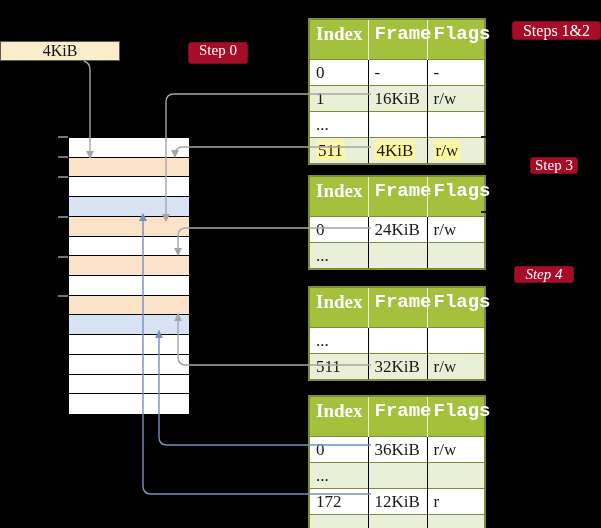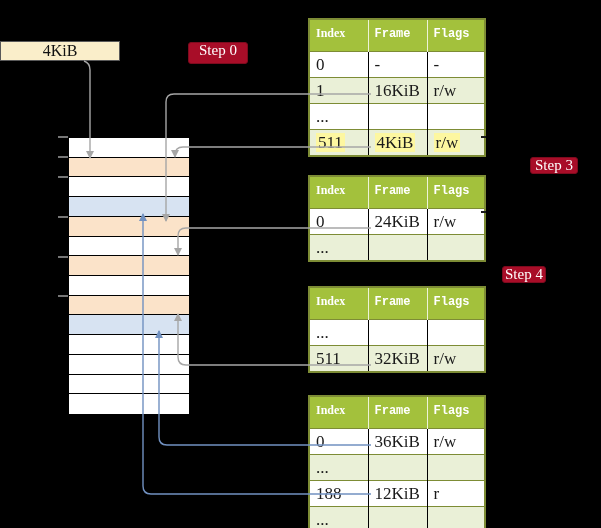--- a/index.html
+++ b/index.html
@@ -17,27 +17,27 @@
   
   .kibbox{position:absolute;left:0px;top:41px;width:120px;height:20px;
           background:#faeeca;border:1px solid #595959;box-sizing:border-box;
           text-align:center;line-height:18px;font-size:16px;color:#111;}
   
   .badge{position:absolute;background:#a80d28;border:1px solid #7e0a1e;border-radius:3px;
          color:#fff;font-size:15px;text-align:center;box-sizing:border-box;}
   .b0{left:188px;top:42px;width:60px;height:22px;line-height:15px;}
   .b12{left:512px;top:21px;width:89px;height:19px;line-height:17px;font-size:16px;}
   .b3{left:530px;top:157px;width:48px;height:17px;line-height:15px;}
-  .b4{left:502px;top:266px;width:44px;height:17px;line-height:15px;}
+  .b4{left:514px;top:266px;width:60px;height:17px;line-height:15px;font-style:italic;}
   
   table.pt{position:absolute;left:308px;width:178px;border-collapse:collapse;
            table-layout:fixed;border:2px solid #7d8c35;background:#fff;}
   .t1{top:18px;} .t2{top:175px;} .t3{top:286px;} .t4{top:395px;}
-  table.pt th{background:#a3c13c;color:#fff;font-weight:bold;font-size:12px;
-              height:27px;text-align:left;padding:0 0 4px 6px;}
+  table.pt th{background:#a3c13c;color:#fff;font-weight:bold;font-size:19px;
+              height:27px;text-align:left;padding:0 0 12px 6px;}
   table.pt th+th{border-left:1px solid rgba(255,255,255,0.8);font-family:Liberation Mono, monospace;}
   table.pt td{height:25px;font-size:17px;color:#1a1a1a;padding:0 0 0 6px;
               border-top:1px solid #7d8c35;background:#fff;}
   table.pt td+td{border-left:1px solid #000;}
   table.pt tr.g td{background:#eaf0d7;}
   col.c1{width:59px;} col.c2{width:59px;} col.c3{width:58px;}
   .hl{background:#fdf7a0;padding:0 2px;}
   
   svg.wires{position:absolute;left:0;top:0;z-index:5;pointer-events:none;}
   .membox{z-index:1;} table.pt{z-index:2;} .badge{z-index:4;} .kibbox{z-index:3;}
@@ -62,20 +62,21 @@
     <div class="mrow white"></div>
     <div class="mrow white"></div>
     <div class="mrow white"></div>
   </div>
 
   <div class="kibbox">
     <span>4KiB</span>
   </div>
 
   <div class="badge b0">Step 0</div>
+  <div class="badge b12">Steps 1&amp;2</div>
   <div class="badge b3">Step 3</div>
   <div class="badge b4">Step 4</div>
 
   <table class="pt t1">
     <colgroup>
         <col class="c1">
         <col class="c2">
         <col class="c3">
       </colgroup>
     <thead>
@@ -181,21 +182,21 @@
         <td>0</td>
         <td>36KiB</td>
         <td>r/w</td>
       </tr>
       <tr class="g">
         <td>...</td>
         <td></td>
         <td></td>
       </tr>
       <tr>
-        <td>188</td>
+        <td>172</td>
         <td>12KiB</td>
         <td>r</td>
       </tr>
       <tr class="g">
         <td>...</td>
         <td></td>
         <td></td>
       </tr>
     </tbody>
   </table>

